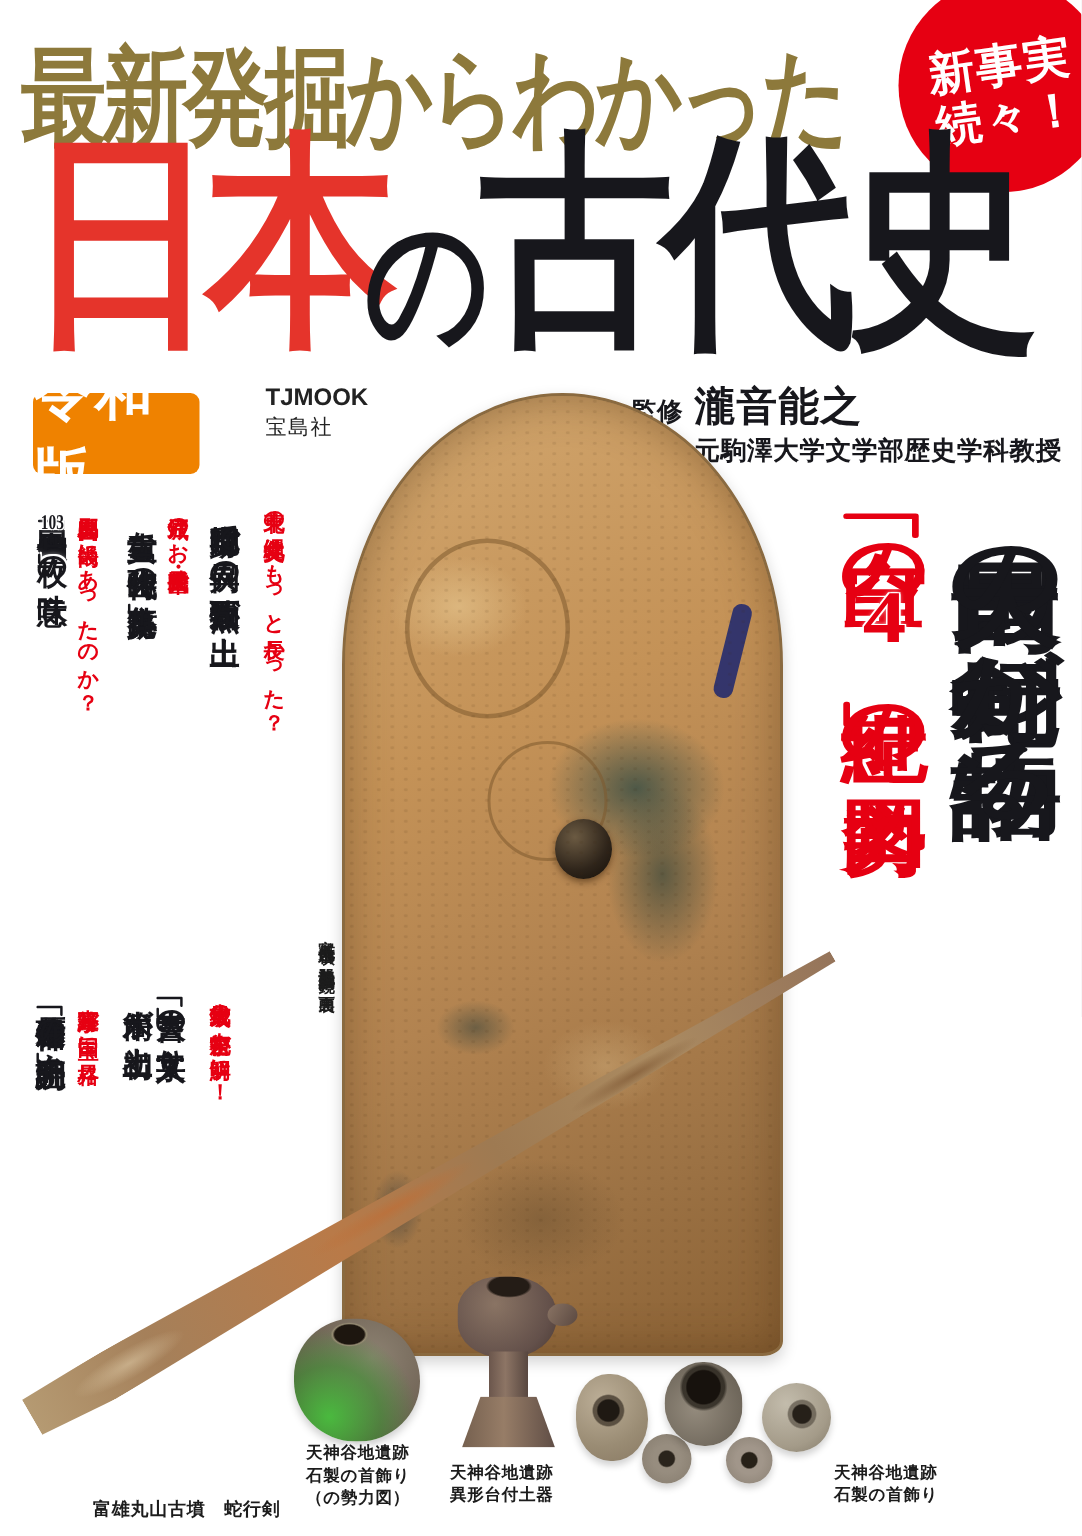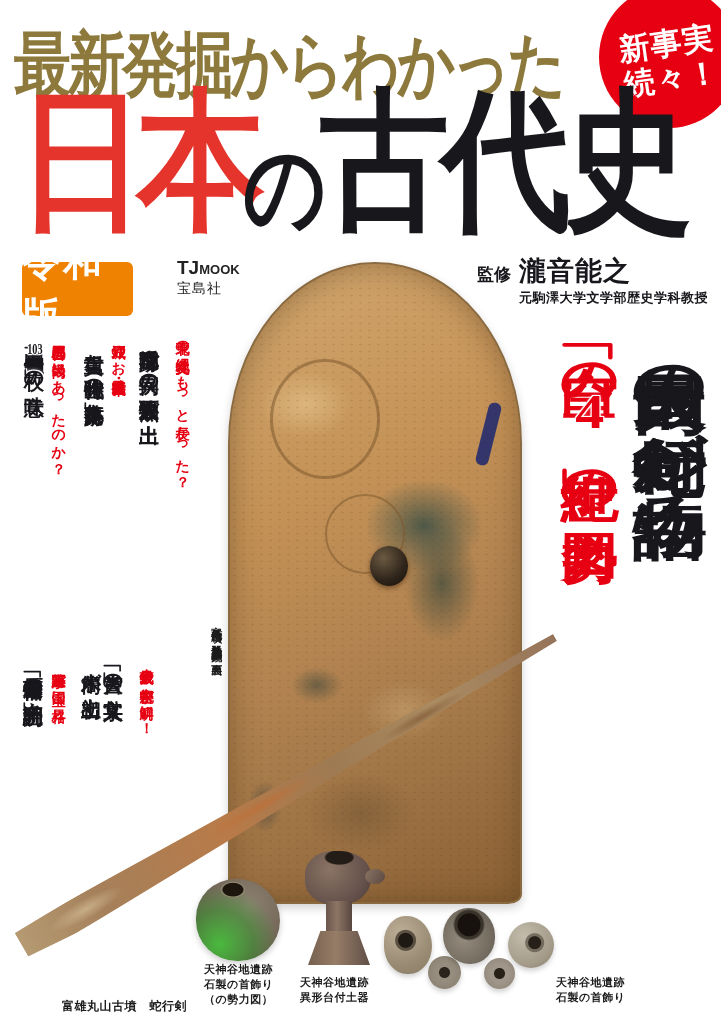--- a/index.html
+++ b/index.html
@@ -42,28 +42,28 @@
     color:#17171c; letter-spacing:-9px; line-height:1;
     transform:scale(0.85,1); transform-origin:left top; white-space:nowrap;
   }
   .edition-badge {
     position:absolute; left:22px; top:262px; width:111px; height:54px;
     background:#ef8200; border-radius:6px; color:#fff;
     font-size:39px; font-weight:900; letter-spacing:2px;
     display:flex; align-items:center; justify-content:center;
   }
   .imprint { position:absolute; left:177px; top:257px; color:#222; line-height:1.15; }
-  .imprint .tj { font-size:19px; font-weight:900; letter-spacing:0; }
-  .imprint .mook { font-size:13px; font-weight:900; }
+  .imprint .tj { font-size:16px; font-weight:900; letter-spacing:0; }
+  .imprint .mook { font-size:16px; font-weight:900; }
   .imprint .pub { font-size:14px; font-weight:400; letter-spacing:1px; margin-top:1px; }
   .supervisor { position:absolute; right:13px; top:253px; text-align:left; color:#17171c; }
   .supervisor .row1 { display:flex; align-items:flex-end; gap:8px; }
   .sup-label { font-size:17px; font-weight:900; padding-bottom:3px; }
   .sup-name  { font-size:27px; font-weight:900; letter-spacing:1px; }
-  .sup-aff   { font-size:13px; font-weight:700; margin-top:0; margin-left:42px; letter-spacing:0.5px; }
+  .sup-aff   { font-size:17px; font-weight:700; margin-top:0; margin-left:42px; letter-spacing:0.5px; }
 
   
   .mirror {
     position:absolute; left:228px; top:262px; width:294px; height:642px;
     border-radius:150px 150px 14px 14px / 185px 185px 10px 10px;
     background:
       radial-gradient(ellipse 95px 75px at 67% 41%, rgba(47,74,68,.78), transparent 62%),
       radial-gradient(ellipse 60px 95px at 73% 50%, rgba(38,62,56,.62), transparent 62%),
       radial-gradient(ellipse 40px 28px at 30% 66%, rgba(42,60,56,.5), transparent 65%),
       radial-gradient(ellipse 26px 40px at 12% 85%, rgba(35,50,60,.5), transparent 65%),

